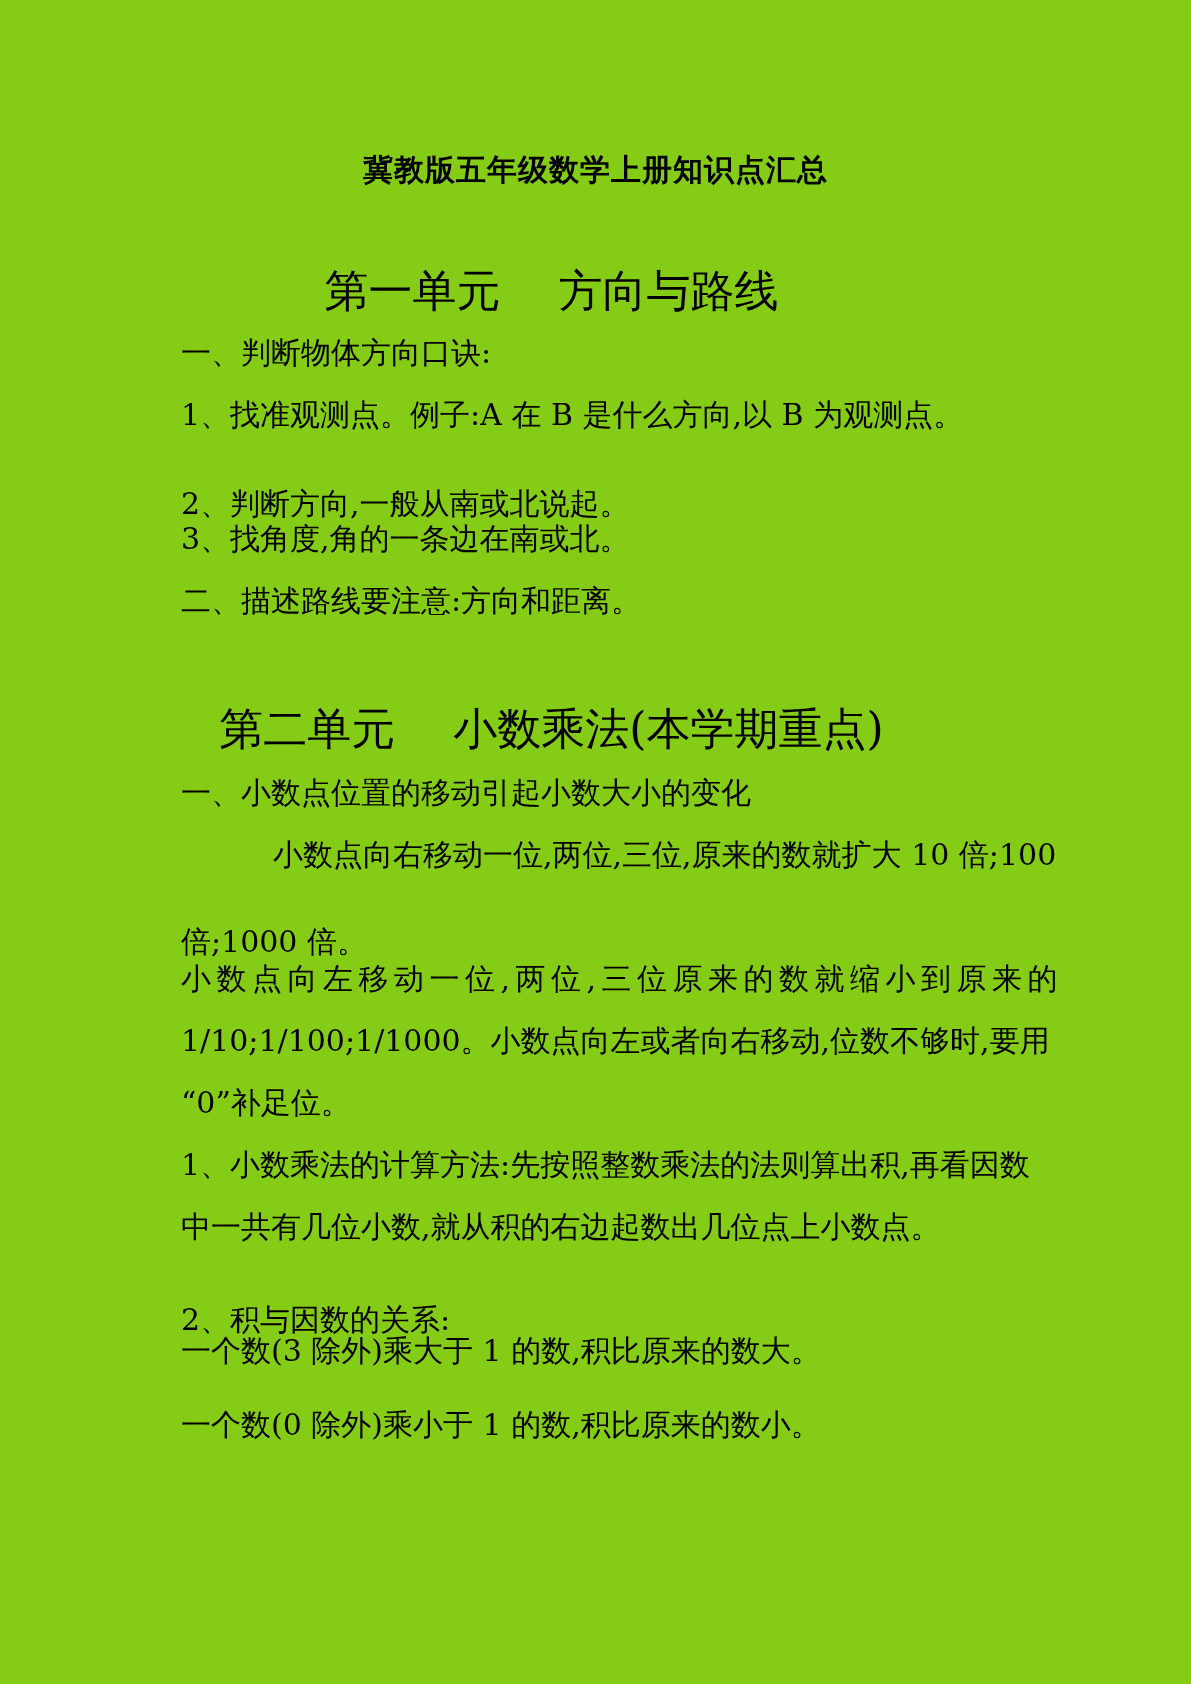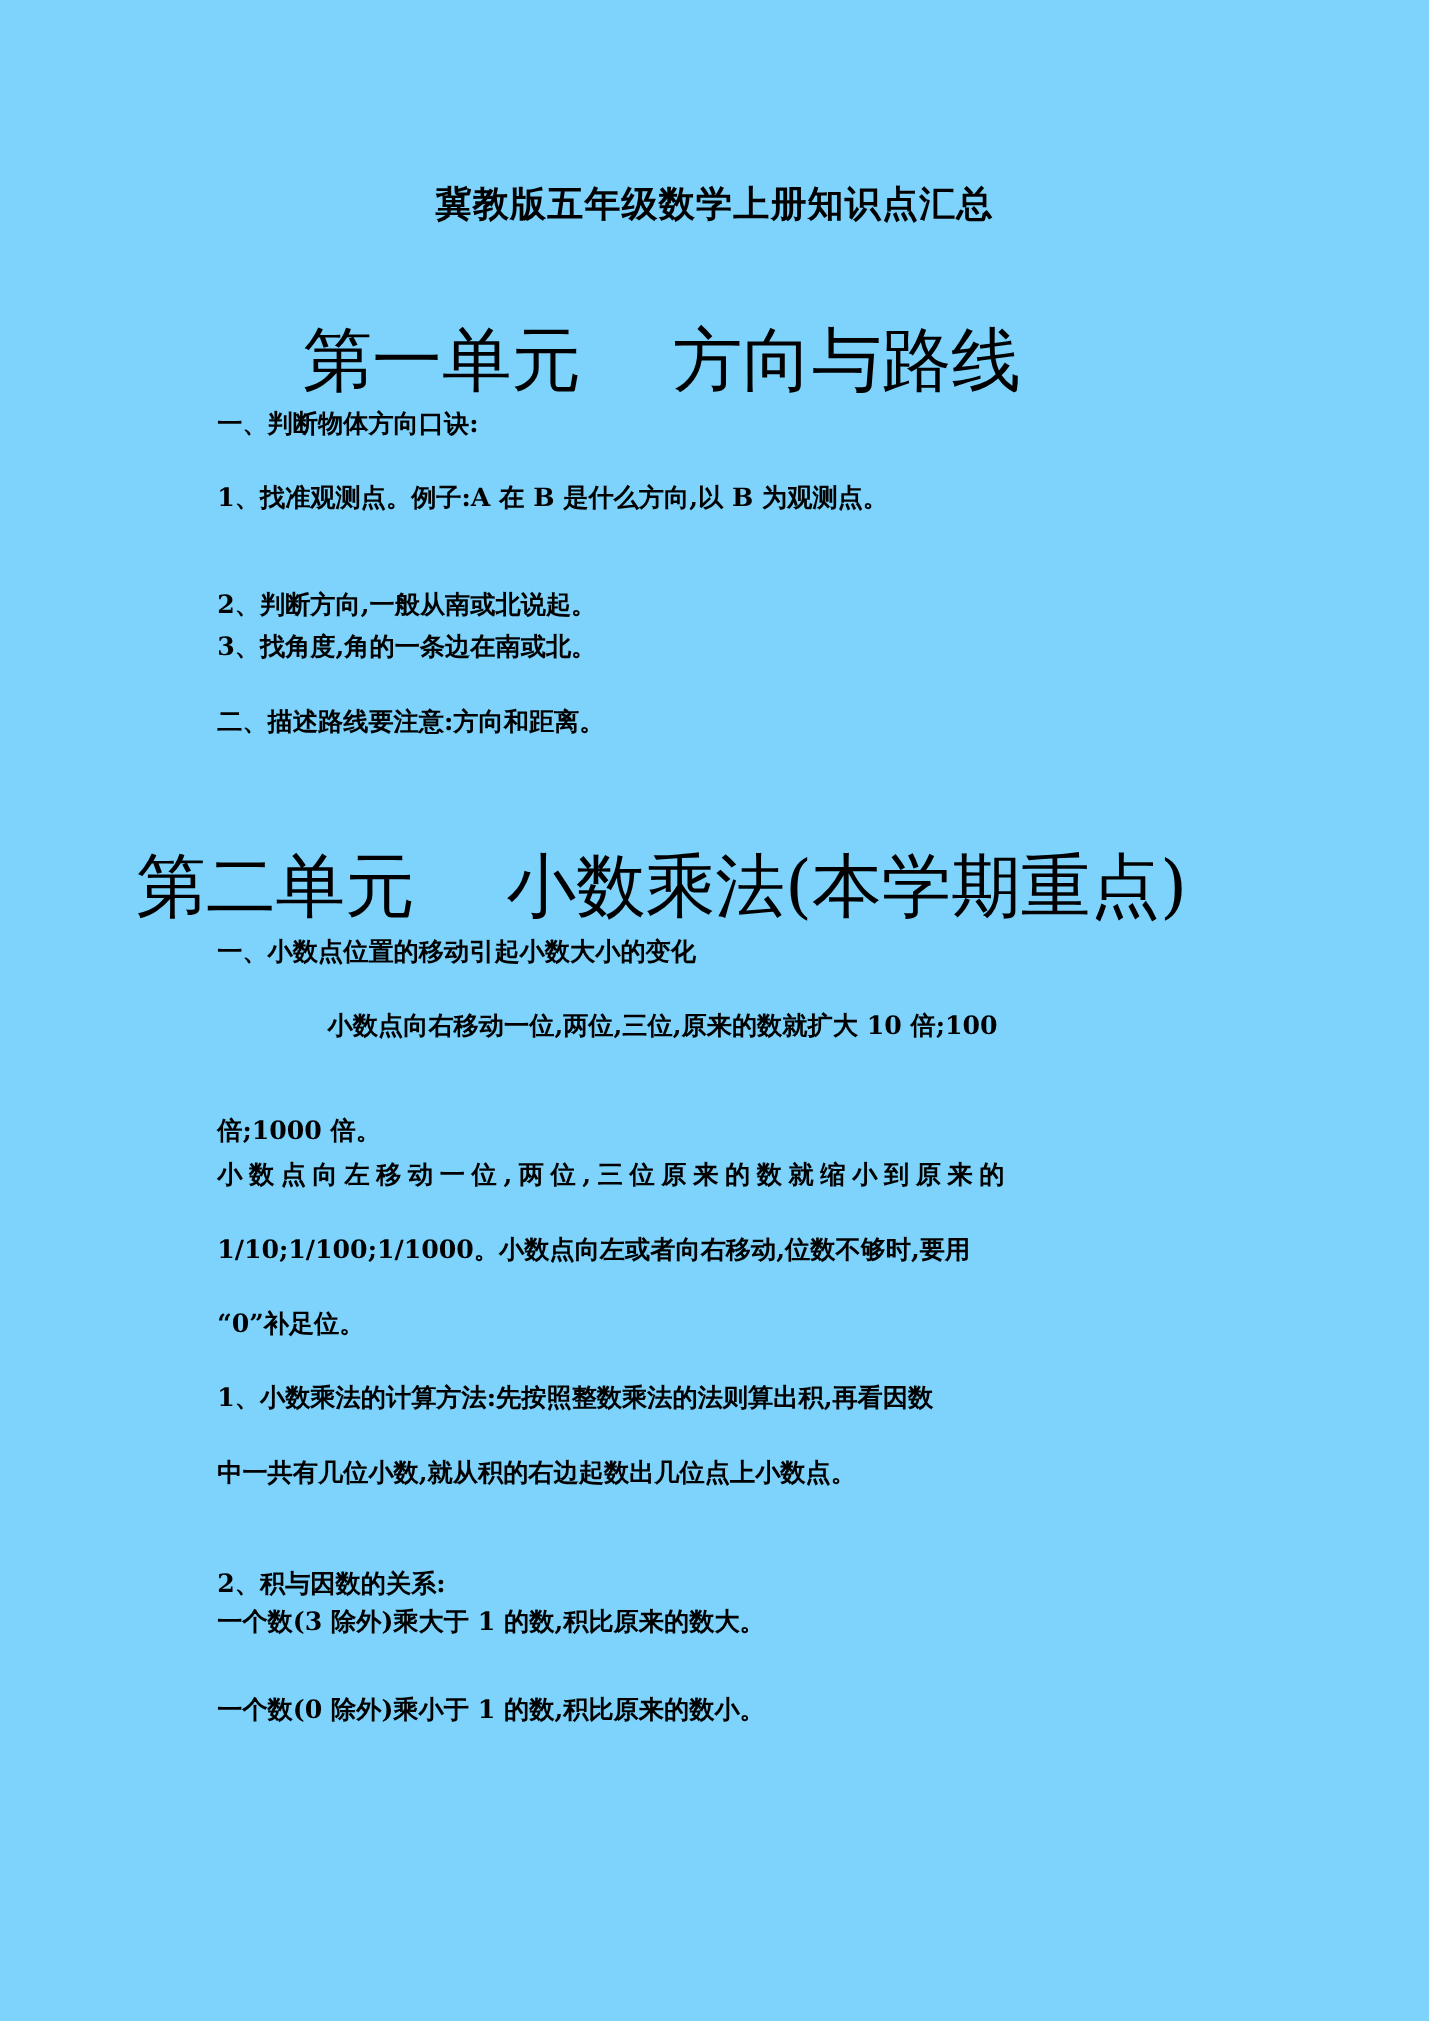--- a/index.html
+++ b/index.html
@@ -13,49 +13,48 @@
       position: relative;
       overflow: hidden;
       color: #000000;
       font-family: "DejaVu Serif", "Liberation Serif", serif;
     }
     .page {
       position: absolute;
       left: 0; top: 0;
       width: 1191px;
       height: 1684px;
-      background: #7dd3fc;
+      background: #84cc16;
     }
     .doc-title {
       position: absolute;
       top: 150px;
       left: 0;
       width: 1191px;
       text-align: center;
       font-size: 30px;
       font-weight: bold;
       letter-spacing: 1px;
       font-family: "DejaVu Sans", "Liberation Sans", sans-serif;
     }
     .unit-heading {
       position: absolute;
       left: 0;
       width: 1103px;
       text-align: center;
-      font-size: 58px;
+      font-size: 44px;
       font-weight: normal;
       white-space: pre;
     }
     .line {
       position: absolute;
       left: 181px;
-      font-size: 21px;
+      font-size: 30px;
       white-space: pre;
       line-height: 30px;
-      font-weight: bold;
     }
     .indent {
       left: 237px;
     }
     .spaced {
       letter-spacing: 5.5px;
     }
   </style>
 </head>
 <body>

